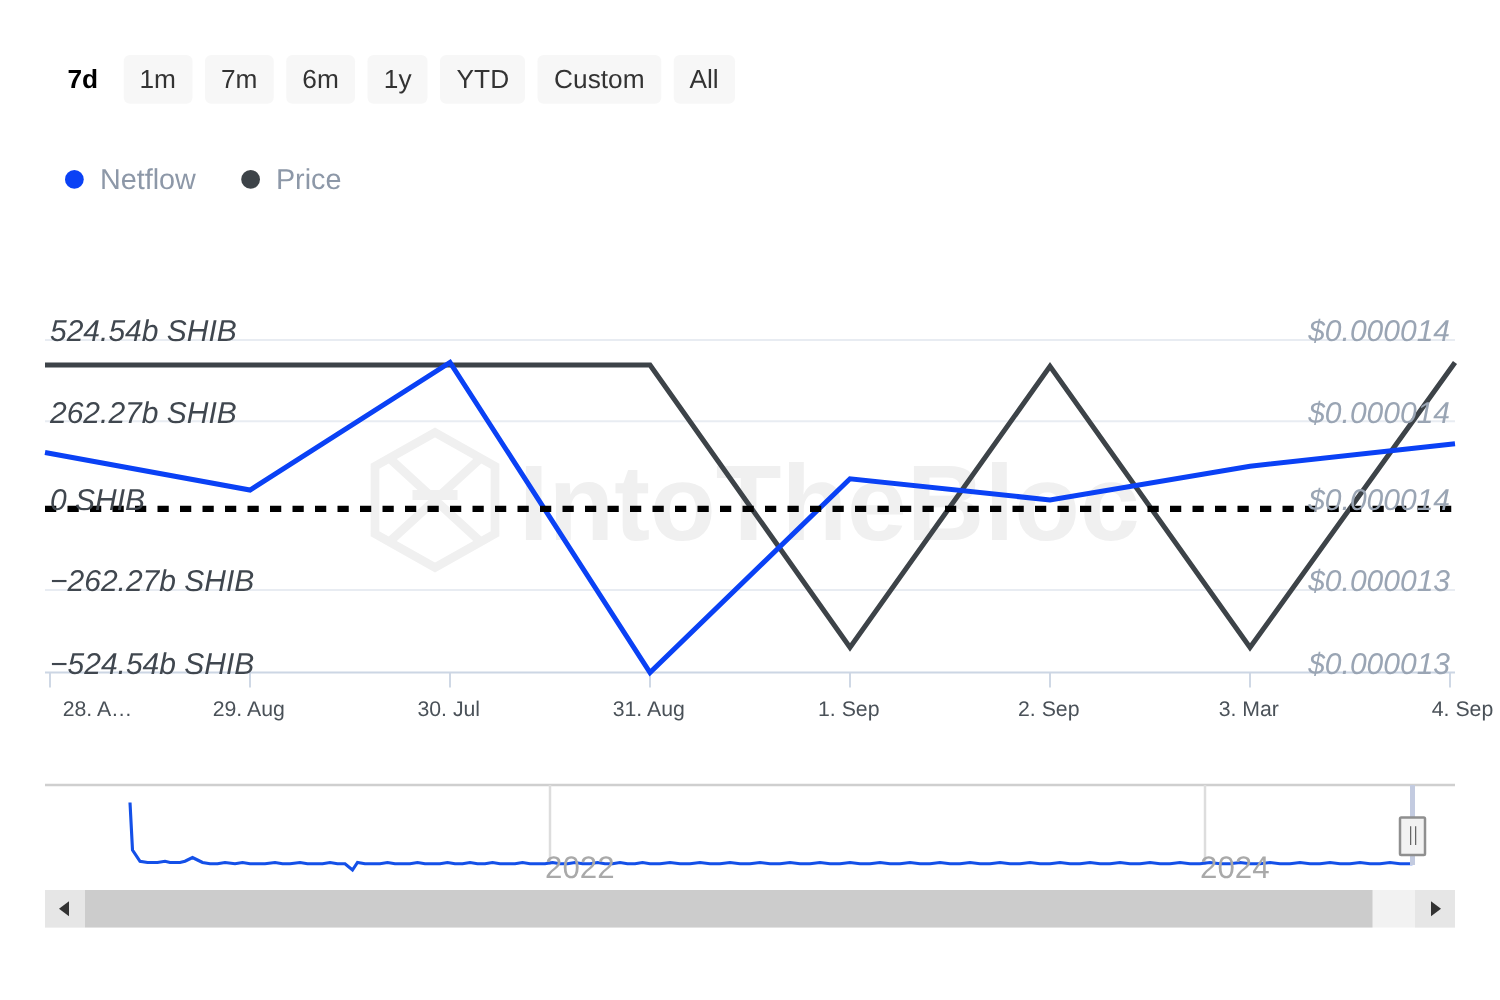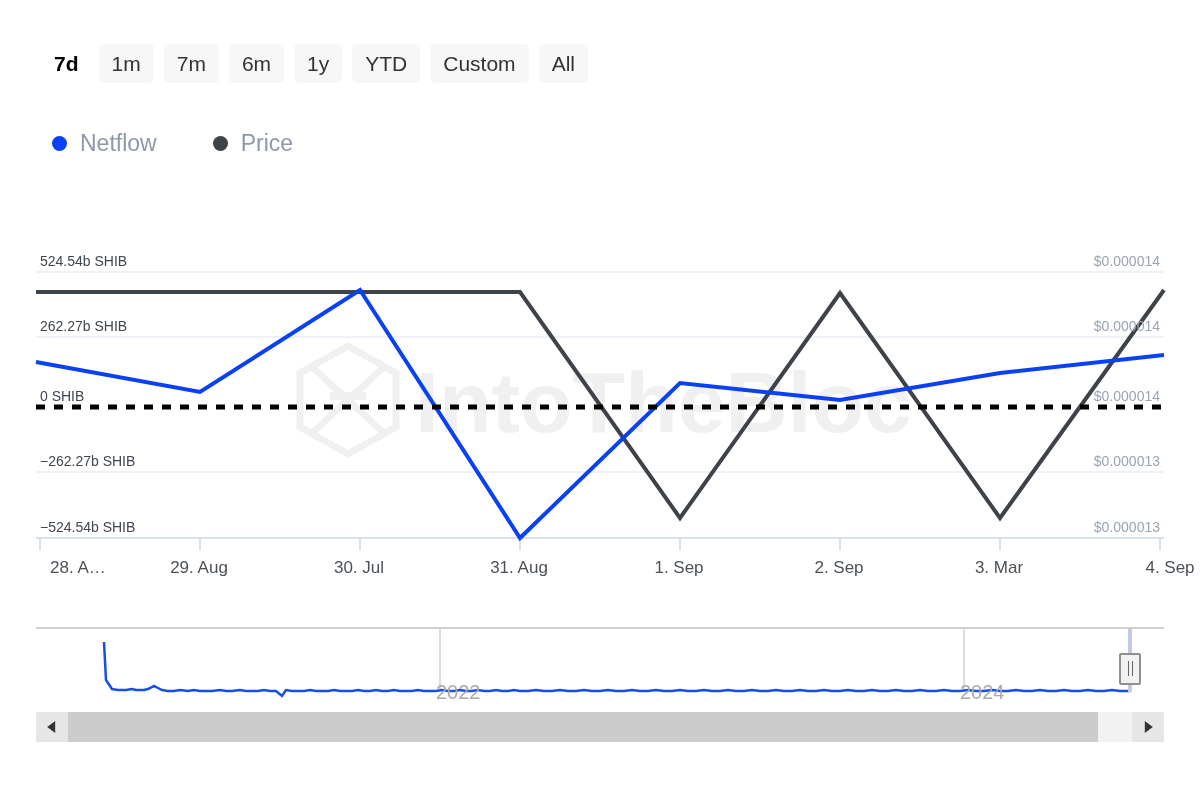--- a/index.html
+++ b/index.html
@@ -44,21 +44,21 @@
     padding-right: 10px;
   }
 
   
   .legend {
     position: absolute;
     left: 52px;
     top: 132px;
     display: flex;
     align-items: center;
-    gap: 56px;
+    gap: 36px;
   }
   .legend-item {
     display: flex;
     align-items: center;
     gap: 13px;
     cursor: pointer;
   }
   .legend-dot {
     width: 15px;
     height: 15px;
@@ -88,23 +88,24 @@
     position: absolute;
     left: 290px;
     top: 110px;
     width: 620px;
     height: 135px;
     pointer-events: none;
   }
 
   .axis-label {
     position: absolute;
-    font-size: 14px;
+    font-size: 24px;
     line-height: 1;
     white-space: nowrap;
+    font-style: italic;
   }
   .axis-label.left {
     left: 40px;
     color: #40474f;
   }
   .axis-label.right {
     right: 40px;
     color: #9aa5b4;
     text-align: right;
   }
@@ -122,21 +123,21 @@
   .navigator {
     position: absolute;
     left: 36px;
     top: 620px;
     width: 1128px;
     height: 80px;
   }
   .nav-svg { position: absolute; left: 0; top: 0; }
   .nav-year {
     position: absolute;
-    font-size: 20px;
+    font-size: 25px;
     color: #a9a9a9;
     line-height: 1;
   }
   .nav-handle {
     position: absolute;
     width: 22px;
     height: 32px;
     background: #f2f2f2;
     border: 2px solid #8f8f8f;
     border-radius: 2px;

